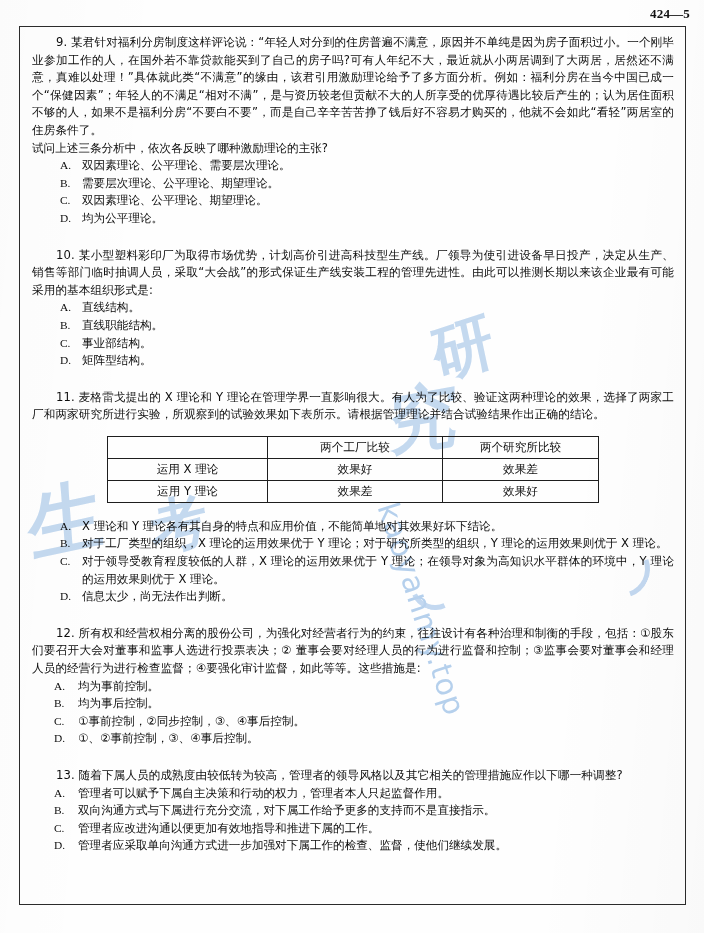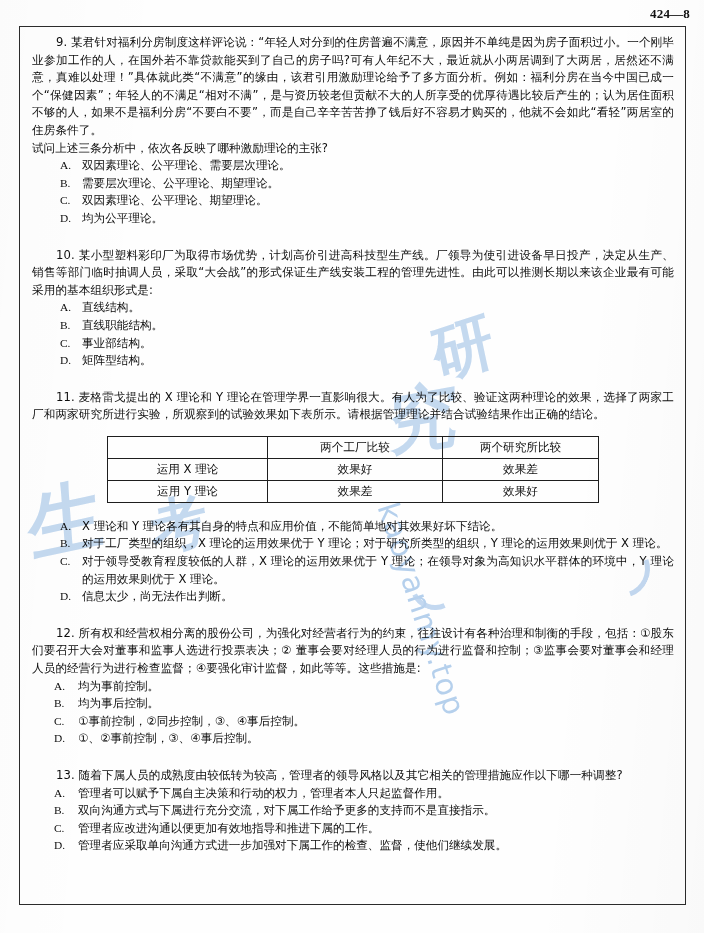--- a/index.html
+++ b/index.html
@@ -243,21 +243,21 @@
   <div class="wm-layer">
     <div class="wm-cn a">研</div>
     <div class="wm-cn b">究</div>
     <div class="wm-cn c">生</div>
     <div class="wm-cn d">考</div>
     <div class="wm-url u1">kaoyanmy.top</div>
     <div class="wm-arc one"></div>
     <div class="wm-arc two"></div>
   </div>
 
-  <div class="running-head">424—8</div>
+  <div class="running-head">424—5</div>
 
   <div class="frame">
     <div class="frame-inner">
 
       <div class="qblock">
         <p class="qbody indent">9. 某君针对福利分房制度这样评论说：“年轻人对分到的住房普遍不满意，原因并不单纯是因为房子面积过小。一个刚毕业参加工作的人，在国外若不靠贷款能买到了自己的房子吗?可有人年纪不大，最近就从小两居调到了大两居，居然还不满意，真难以处理！”具体就此类“不满意”的缘由，该君引用激励理论给予了多方面分析。例如：福利分房在当今中国已成一个“保健因素”；年轻人的不满足“相对不满”，是与资历较老但贡献不大的人所享受的优厚待遇比较后产生的；认为居住面积不够的人，如果不是福利分房“不要白不要”，而是自己辛辛苦苦挣了钱后好不容易才购买的，他就不会如此“看轻”两居室的住房条件了。</p>
         <p class="qlead">试问上述三条分析中，依次各反映了哪种激励理论的主张?</p>
         <ul class="options">
           <li class="opt">
             <span class="opt-letter">A.</span>

